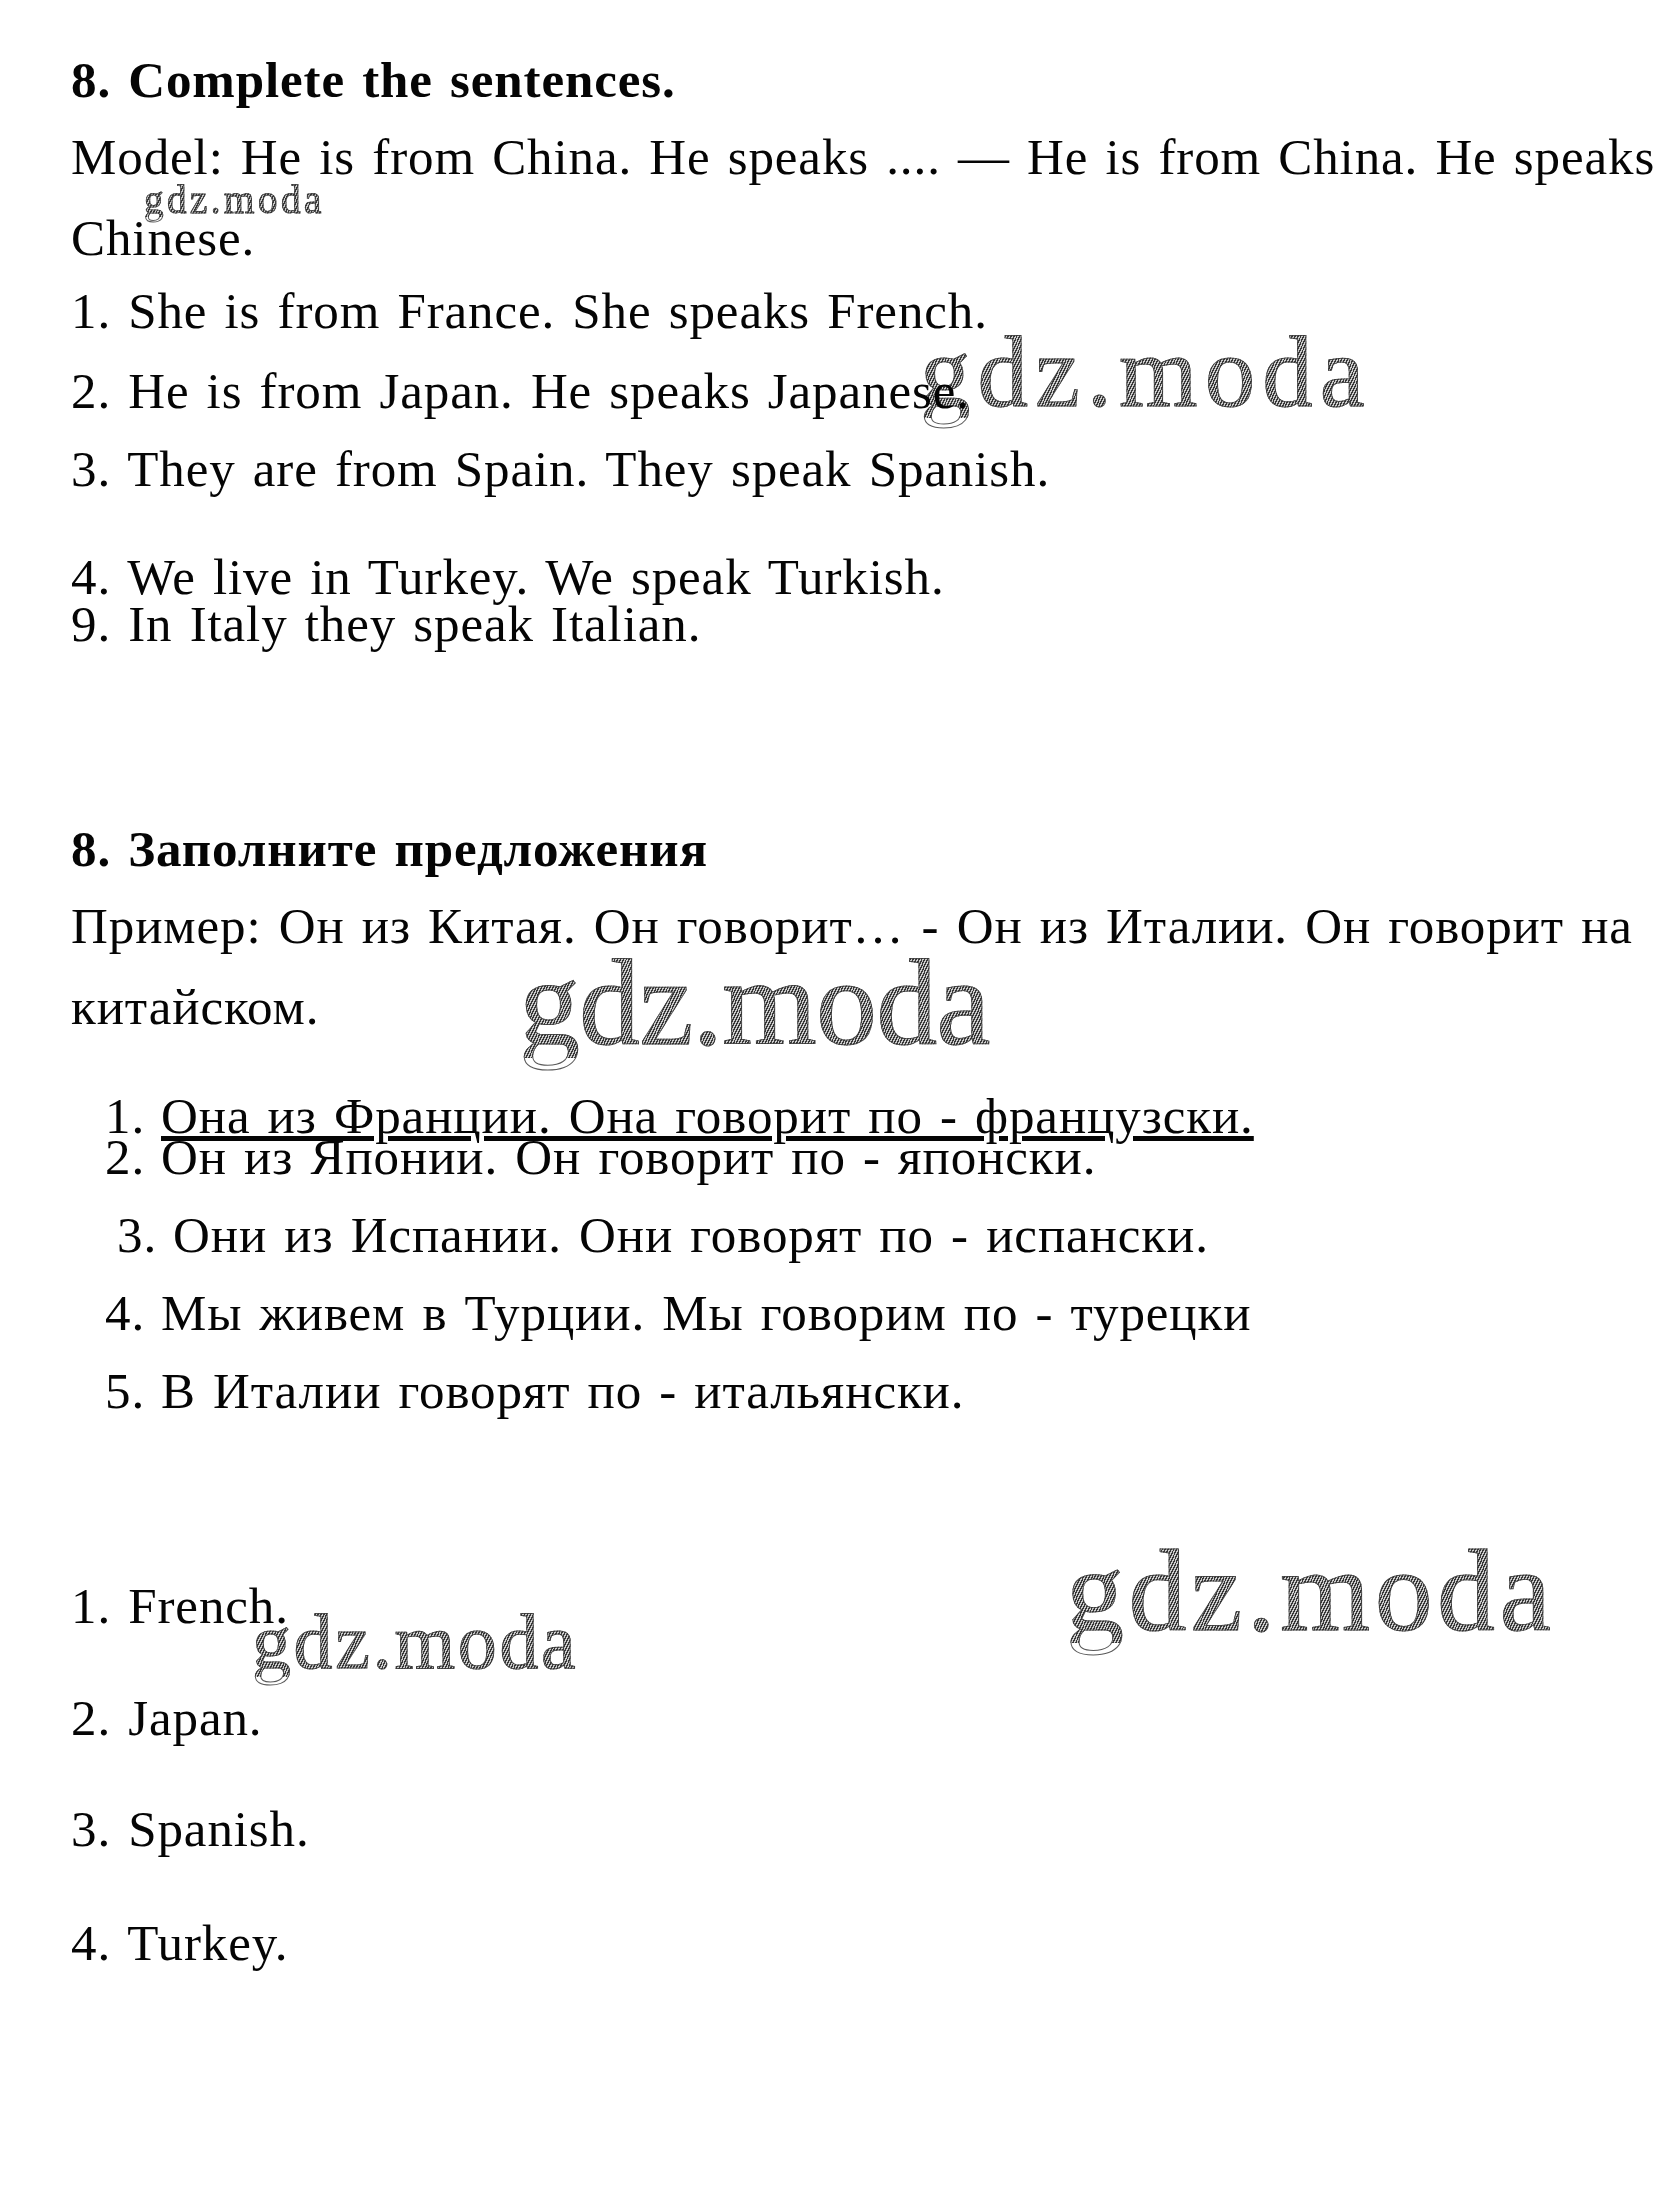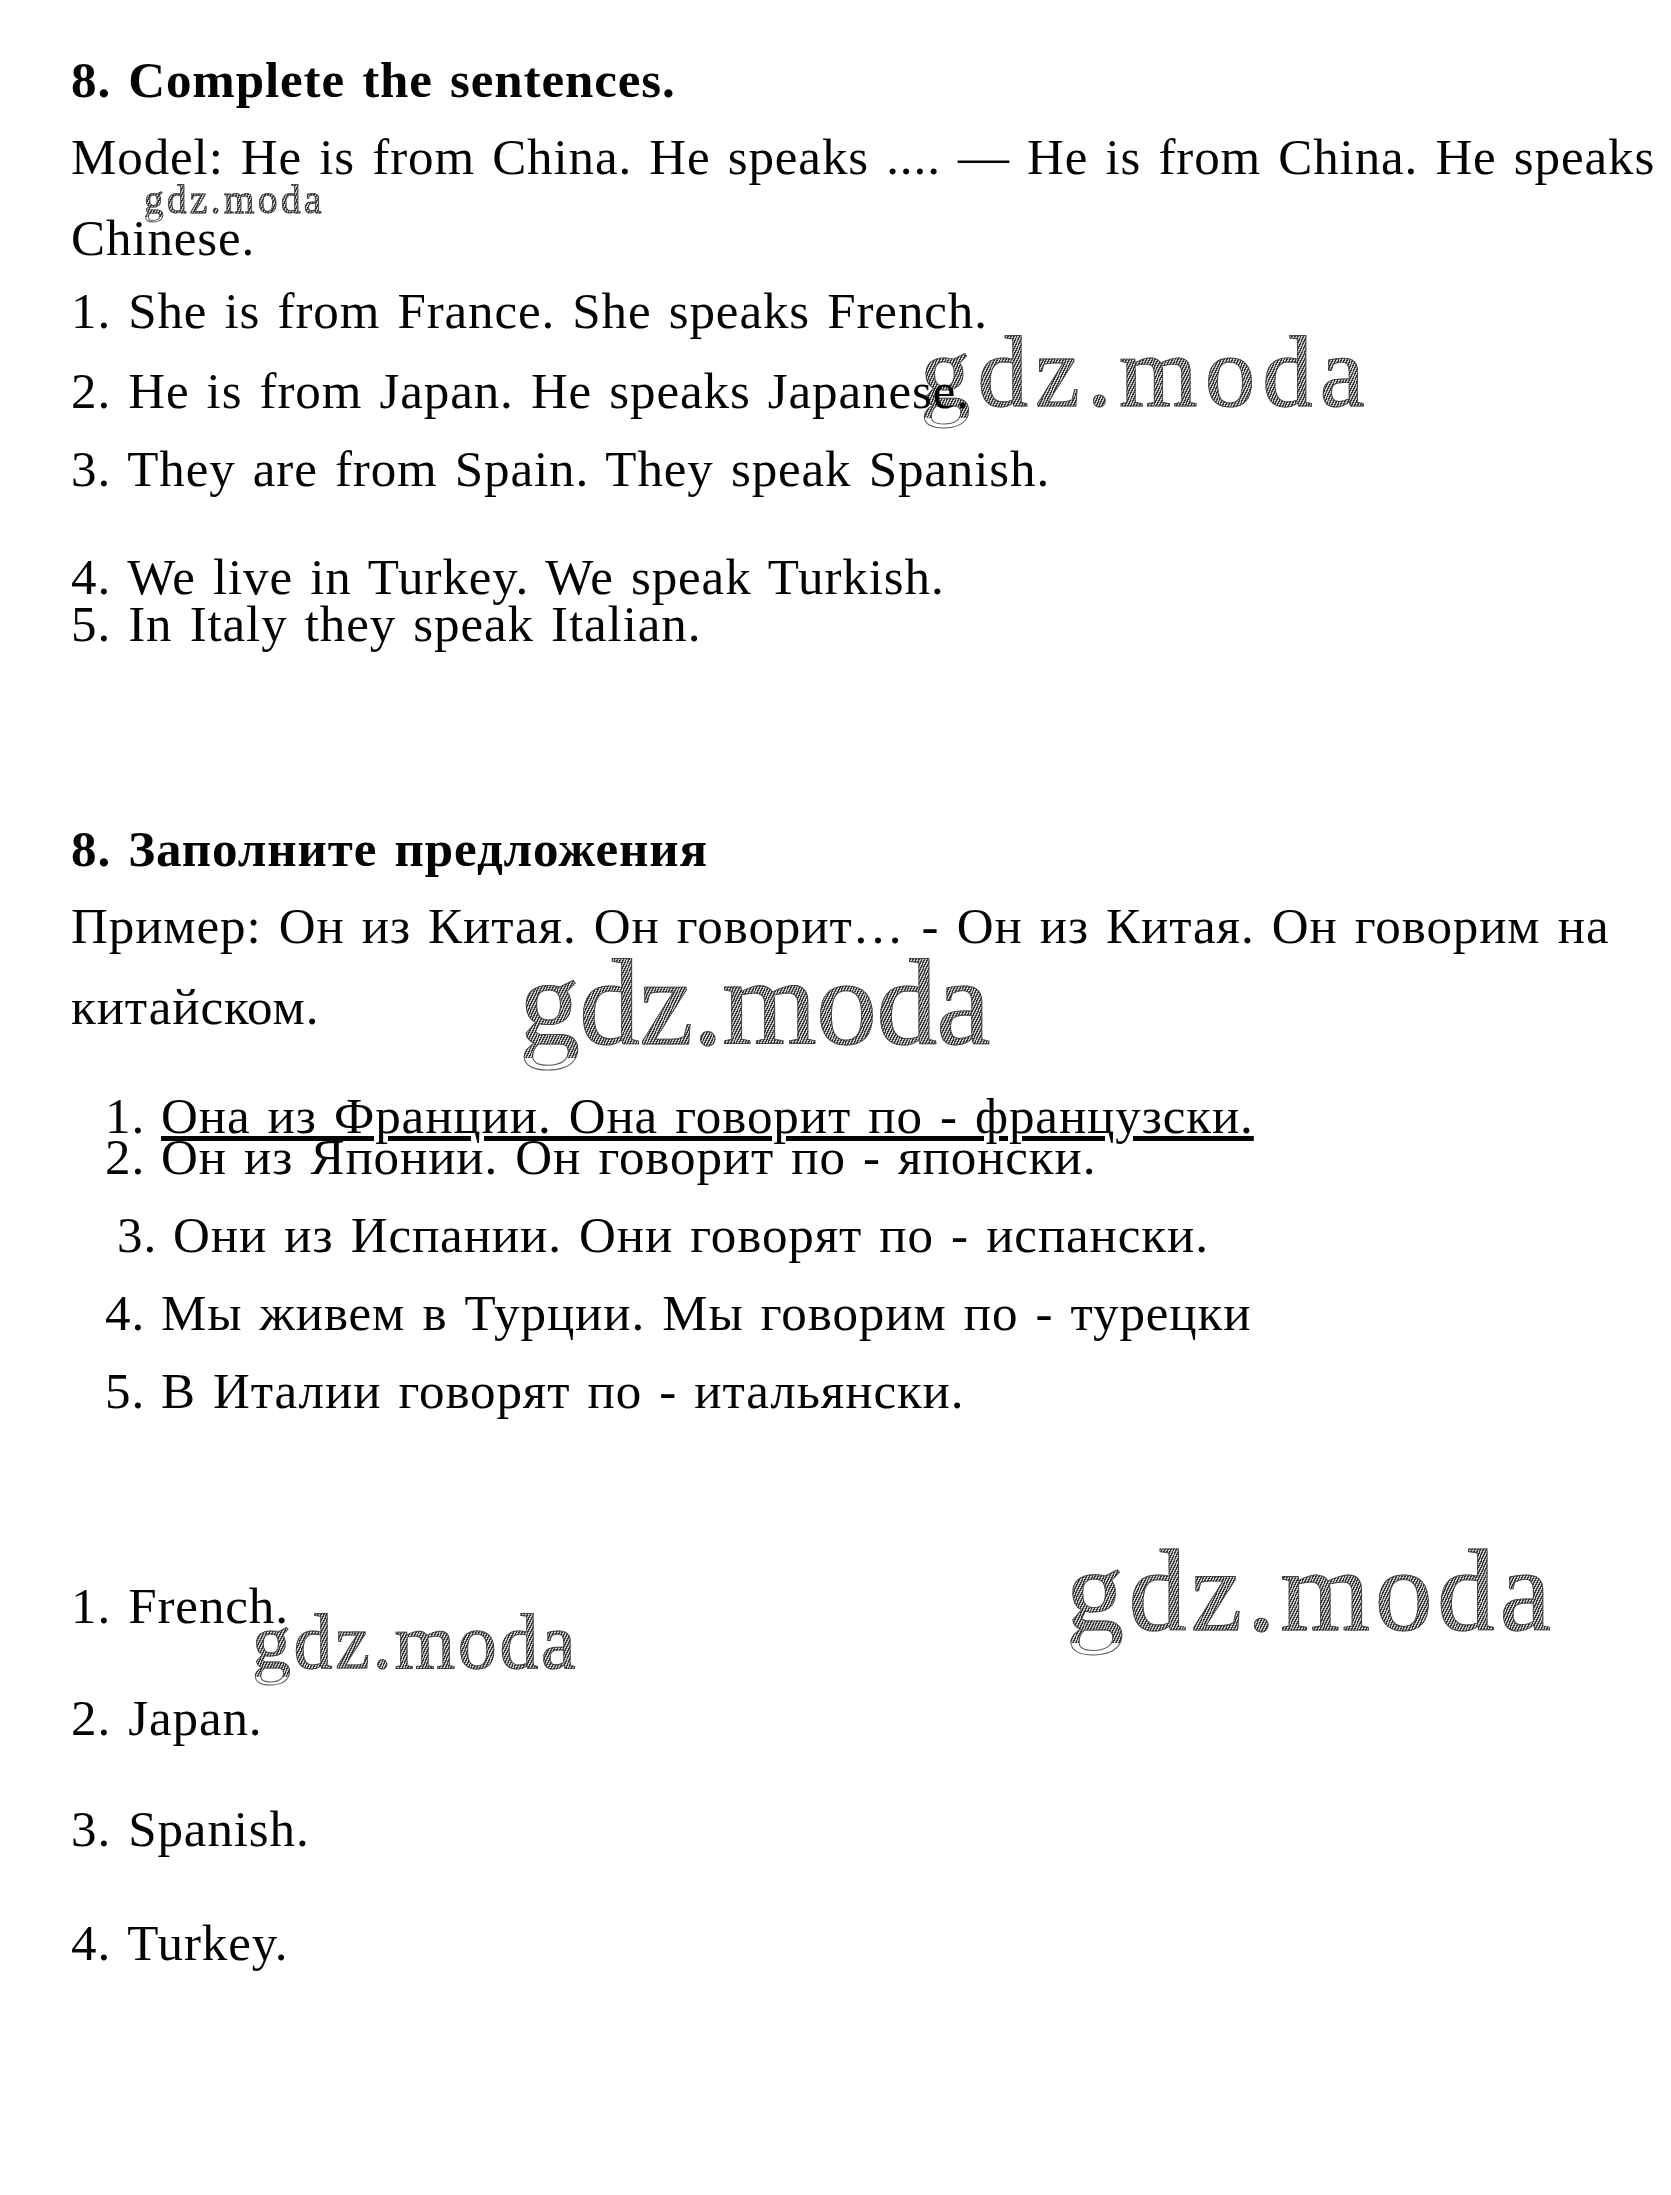--- a/index.html
+++ b/index.html
@@ -97,24 +97,24 @@
 
 <div id="page">
 
   <div class="tl bold t1">8. Complete the sentences.</div>
   <div class="tl m1">Model: He is from China. He speaks .... — He is from China. He speaks</div>
   <div class="tl m2">Chinese.</div>
   <div class="tl en0">1. She is from France. She speaks French.</div>
   <div class="tl en1">2. He is from Japan. He speaks Japanese.</div>
   <div class="tl en2">3. They are from Spain. They speak Spanish.</div>
   <div class="tl en3">4. We live in Turkey. We speak Turkish.</div>
-  <div class="tl en4">5. In Italy they speak Italian.</div>
+  <div class="tl en4">9. In Italy they speak Italian.</div>
 
   <div class="tl bold t2">8. Заполните предложения</div>
-  <div class="tl p1">Пример: Он из Китая. Он говорит… - Он из Китая. Он говорим на</div>
+  <div class="tl p1">Пример: Он из Китая. Он говорит… - Он из Италии. Он говорит на</div>
   <div class="tl p2">китайском.</div>
 
   <div class="tl ru0">
     <span class="num">1.</span><span>Она из Франции. Она говорит по - французски.</span>
   </div>
   <div class="tl ru1">
     <span class="num">2.</span><span>Он из Японии. Он говорит по - японски.</span>
   </div>
   <div class="tl ru2">
     <span class="num">3.</span><span>Они из Испании. Они говорят по - испански.</span>

